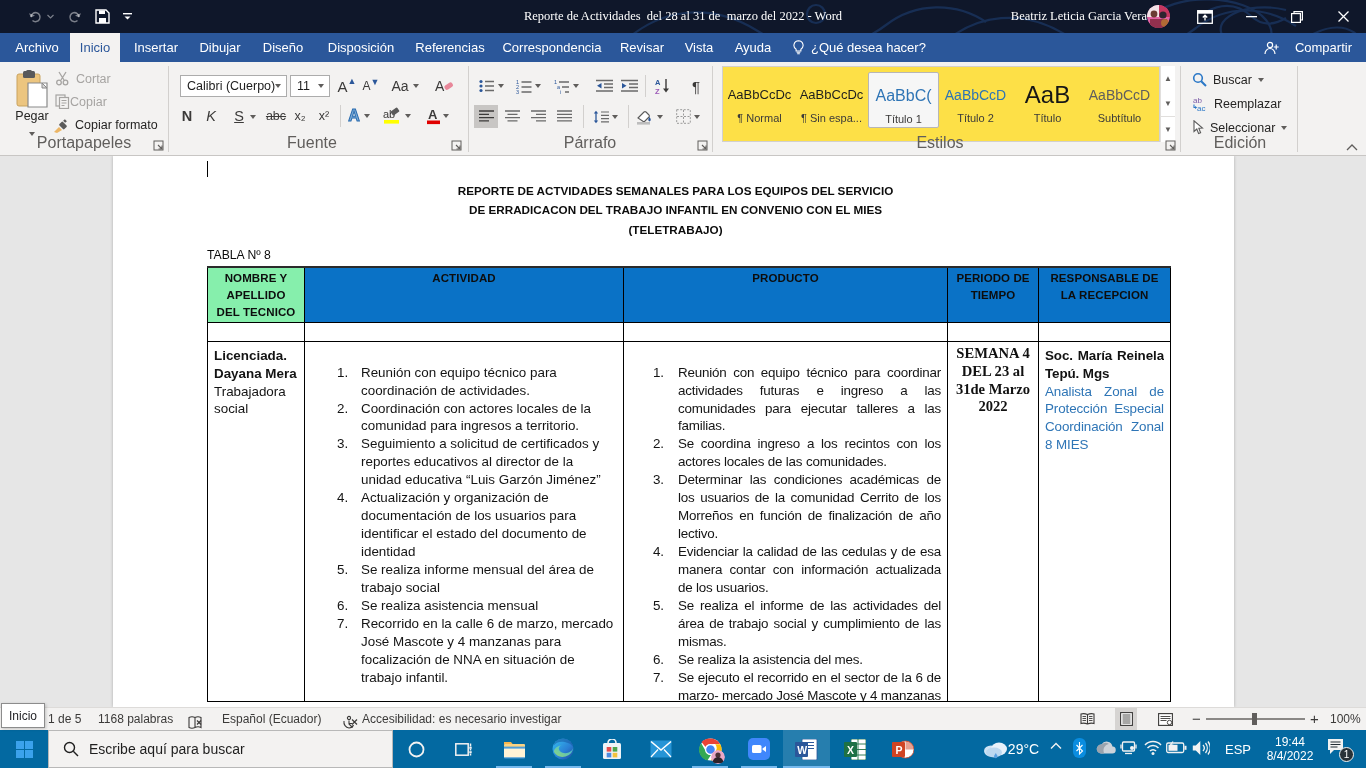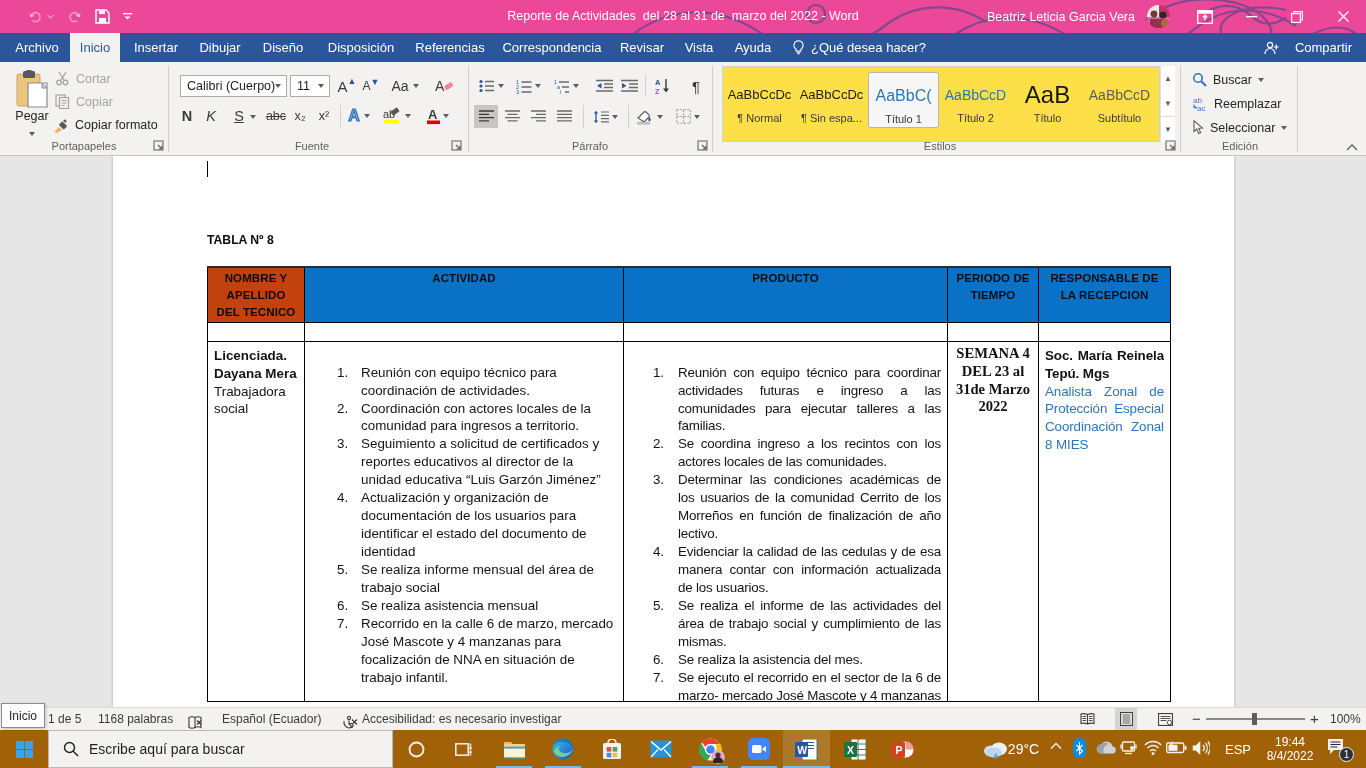--- a/index.html
+++ b/index.html
@@ -6,35 +6,35 @@
   html,body { width:1366px; height:768px; overflow:hidden; }
   body { font-family:"Liberation Sans", sans-serif; position:relative; background:#e6e6e6; }
 
   
   #titlebar { position:absolute; left:0; top:0; width:1366px; height:33px; background:#2b579a; overflow:hidden; }
   #titlebar .swirls { position:absolute; right:0; top:0; height:33px; width:760px; opacity:.5; }
   #qat { position:absolute; left:28px; top:0; height:33px; display:flex; align-items:center; gap:13px; }
   .qat-btn { color:rgba(255,255,255,.45); font-size:15px; display:flex; align-items:center; }
   .qat-btn.enabled { color:#fff; }
   #title-text { position:absolute; left:0; top:0; width:100%; height:33px; line-height:33px; text-align:center; color:#fff; font-size:12.5px; white-space:pre; }
-  #account { position:absolute; right:196px; top:0; height:33px; display:flex; align-items:center; gap:12px; color:#fff; font-size:12.5px; }
+  #account { position:absolute; right:196px; top:0; height:33px; display:flex; align-items:center; gap:0; color:#fff; font-size:12.5px; }
   #avatar { width:23px; height:23px; border-radius:50%; overflow:hidden; }
   .winbtn { position:absolute; top:0; width:46px; height:33px; display:flex; align-items:center; justify-content:center; color:#fff; }
 
   
   #tabrow { position:absolute; left:0; top:33px; width:1366px; height:29px; background:#2b579a; }
   .tab { position:absolute; top:0; height:29px; line-height:29px; color:#fff; font-size:13px; text-align:center; }
   .tab.active { background:#f3f2f1; color:#2b579a; }
   #tellme { position:absolute; top:0; height:29px; display:flex; align-items:center; gap:7px; color:#fff; font-size:13px; left:793px; }
   #share { position:absolute; top:0; right:14px; height:29px; display:flex; align-items:center; gap:16px; color:#fff; font-size:13px; }
 
   
   #ribbon { position:absolute; left:0; top:62px; width:1366px; height:94px; background:#f3f2f1; border-bottom:1px solid #c8c6c4; }
   .gsep { position:absolute; top:4px; height:86px; width:1px; background:#d2d0ce; }
-  .glabel { position:absolute; bottom:3px; font-size:11px; color:#605e5c; text-align:center; }
+  .glabel { position:absolute; bottom:3px; font-size:16px; color:#605e5c; text-align:center; }
   .launcher { position:absolute; bottom:2px; width:14px; height:14px; color:#605e5c; }
   .disabled { color:#a6a4a2; }
   .rbtn-label { font-size:12.5px; color:#252423; }
   .rbtn-label.disabled { color:#a6a4a2; }
   .dd { display:inline-block; width:0; height:0; border-left:3.5px solid transparent; border-right:3.5px solid transparent; border-top:4px solid #5f5d5b; vertical-align:middle; }
   .combo { position:absolute; background:#fff; border:1px solid #acacac; display:flex; align-items:center; font-size:13px; color:#1d1d1d; padding-left:6px; }
   .combo .dd { position:absolute; right:5px; }
   .fmt-btn { position:absolute; display:flex; align-items:center; justify-content:center; font-size:14.5px; color:#3b3a39; }
   .sel-toggle { background:#c8c6c4; }
   
@@ -44,21 +44,21 @@
   .style-item .sname { font-size:11px; color:#3b3a39; display:block; margin-top:5px; }
   .style-item.selected { border:1.5px solid #b8b6b4; background:#f6f6f6; border-radius:2px; }
   #styles-scroll { position:absolute; left:1160px; top:4px; width:15px; height:76px; border-left:1px solid #e1dfdd; background:#fff; display:flex; flex-direction:column; }
   #styles-scroll div { flex:1; display:flex; align-items:center; justify-content:center; color:#605e5c; font-size:8px; }
 
   
   #docarea { position:absolute; left:0; top:156px; width:1366px; height:551px; background:#e6e6e6; overflow:hidden; }
   #page { position:absolute; left:113px; top:0; width:1121px; height:551px; background:#fff; box-shadow:0 0 3px rgba(0,0,0,.25); }
   #caret { position:absolute; left:94px; top:5px; width:1.4px; height:16px; background:#000; }
   #doc-heading { position:absolute; left:94px; top:25px; width:937px; text-align:center; font-weight:bold; font-size:11.7px; line-height:19.4px; color:#0c0c0c; }
-  #table-label { position:absolute; left:94px; top:77px; font-weight:bold; font-size:12.2px; color:#0c0c0c; }
+  #table-label { position:absolute; left:94px; top:92px; font-weight:normal; font-size:12.2px; color:#0c0c0c; }
   #doctable { position:absolute; left:94px; top:110px; width:963px; border-collapse:collapse; table-layout:fixed; font-size:13.4px; color:#141414; }
   #doctable td { border:1px solid #000; vertical-align:top; padding:0; }
   #doctable tr.hdr td { background:#0a72c6; border-top:2px solid #2b2b2b; text-align:center; font-weight:bold; font-size:11.5px; line-height:17.2px; color:#0d0d0d; padding-top:2px; height:49px; letter-spacing:.1px; }
   #doctable tr.blank td { height:19px; }
   td.c-name { padding:5px 5px 0 6px !important; line-height:17.95px; }
   td.c-name .nb { font-weight:bold; }
   .doclist { margin:22px 0 0 0; list-style:none; }
   .rowclip { height:359px; overflow:hidden; }
   .doclist li { position:relative; line-height:17.95px; text-align:justify; }
   #act-list li { margin-left:56px; margin-right:9px; text-align:left; }
@@ -84,21 +84,21 @@
   #tb-search { position:absolute; left:48px; top:0; width:345px; height:38px; background:#f3f2f1; border:1px solid #b8b8b8; display:flex; align-items:center; color:#1f1f1f; }
   #tb-search span.ph { font-size:14px; color:#1f1f1f; margin-left:10px; }
   #clock { text-align:center; font-size:12px; line-height:14px; margin:0 7px; }
   .trayico { margin:0 7px; display:flex; align-items:center; }
 
   svg { display:block; }
 </style>
 </head>
 <body>
 
-<div id="titlebar" style="background: #ec4899;">
+<div id="titlebar" style="background: #0f172a; font-family: Liberation Serif, serif;">
   <svg class="swirls" viewBox="0 0 760 33" preserveAspectRatio="none">
     <g fill="none" stroke="#20457e" stroke-width="2.2">
       <path d="M20,40 C60,5 110,5 150,30 C190,55 240,55 280,25 C310,2 350,2 380,22"></path>
       <path d="M60,55 C100,20 140,62 190,40 C230,22 260,70 320,48"></path>
       <path d="M330,50 C370,10 420,10 460,35 C500,60 550,58 590,28 C620,4 660,6 690,26"></path>
       <path d="M420,58 C460,26 500,66 560,44 C600,28 640,70 700,46"></path>
       <path d="M540,20 C570,-10 640,-5 660,20 C680,45 640,60 620,40 C600,20 640,0 680,10"></path>
       <path d="M680,55 C720,15 750,25 758,45"></path>
       <circle cx="210" cy="14" r="9"></circle>
       <circle cx="480" cy="50" r="7"></circle>
@@ -226,21 +226,21 @@
       <span class="dd" style="margin-top:2px"></span>
     </div>
     <div style="position:absolute;left:55px;top:9px;display:flex;align-items:center;gap:6px">
       <svg class="disabled" width="15" height="15" viewBox="0 0 15 15">
           <path d="M4,1 L9,9 M11,1 L6,9" stroke="currentColor" stroke-width="1.3" fill="none"></path>
           <circle cx="4" cy="11.5" r="2.3" fill="none" stroke="currentColor" stroke-width="1.3"></circle>
           <circle cx="10.5" cy="11.5" r="2.3" fill="none" stroke="currentColor" stroke-width="1.3"></circle>
         </svg>
       <span class="rbtn-label disabled">Cortar</span>
     </div>
-    <div style="position:absolute;left:55px;top:32px;display:flex;align-items:center;gap:6px">
+    <div style="position:absolute;left:55px;top:32px;display:flex;align-items:center;">
       <svg class="disabled" width="15" height="15" viewBox="0 0 15 15">
           <rect x="1" y="1" width="9" height="11" fill="none" stroke="currentColor" stroke-width="1.2"></rect>
           <rect x="4.5" y="3.5" width="9" height="11" fill="#f3f2f1" stroke="currentColor" stroke-width="1.2"></rect>
           <path d="M6.5,6.5 h5 M6.5,9 h5 M6.5,11.5 h3" stroke="currentColor" stroke-width="1"></path>
         </svg>
       <span class="rbtn-label disabled">Copiar</span>
     </div>
     <div style="position:absolute;left:53px;top:55px;display:flex;align-items:center;gap:6px">
       <svg width="16" height="16" viewBox="0 0 16 16">
           <path d="M1,15 L6,10 L9,13 L4,16 Z" fill="#ecb666"></path>
@@ -504,32 +504,37 @@
   </div>
 
   <svg style="position:absolute;right:8px;bottom:4px" width="12" height="7" viewBox="0 0 12 7">
       <path d="M1,6 L6,1 L11,6" fill="none" stroke="#605e5c" stroke-width="1.3"></path>
     </svg>
 </div>
 
 <div id="docarea">
   <div id="page">
     <div id="caret"></div>
+    <div id="doc-heading">
+        <div>REPORTE DE ACTVIDADES SEMANALES PARA LOS EQUIPOS DEL SERVICIO</div>
+        <div>DE ERRADICACON DEL TRABAJO INFANTIL EN CONVENIO CON EL MIES</div>
+        <div>(TELETRABAJO)</div>
+      </div>
     <div id="table-label">TABLA Nº 8</div>
     <table id="doctable">
       <colgroup>
           <col style="width:97px">
           <col style="width:319px">
           <col style="width:324px">
           <col style="width:91px">
           <col style="width:132px">
         </colgroup>
       <tbody>
           <tr class="hdr">
-        <td style="background: #c2410c;">
+        <td style="background: #86efac;">
               <div style="width:80px;margin:0 auto">NOMBRE Y APELLIDO DEL TECNICO</div>
             </td>
         <td style="background: rgb(10, 114, 198);">
               <div>ACTIVIDAD</div>
             </td>
         <td style="background: rgb(10, 114, 198);">
               <div>PRODUCTO</div>
             </td>
         <td style="background: rgb(10, 114, 198);">
               <div style="padding:0 4px">PERIODO DE TIEMPO</div>
@@ -649,21 +654,21 @@
   <div class="sitem" style="left:1206px;top:10px;width:99px;height:2px;background:#8a8886"></div>
   <div class="sitem" style="left:1252px;top:5px;width:5px;height:12px;background:#605e5c"></div>
   <span class="sitem" style="left:1310px;top:0;font-size:15px">+</span>
   <span class="sitem" style="left:1330px">100%</span>
 </div>
 
 <div id="tooltip-inicio">
     <span>Inicio</span>
   </div>
 
-<div id="taskbar" style="background: #a16207;">
+<div id="taskbar" style="background: #0369a1;">
   <div class="tb-slot" style="left:0;width:48px">
     <svg width="17" height="17" viewBox="0 0 17 17">
         <rect x="0" y="0" width="8" height="8" fill="#3ba2ec"></rect>
         <rect x="9" y="0" width="8" height="8" fill="#3ba2ec"></rect>
         <rect x="0" y="9" width="8" height="8" fill="#3ba2ec"></rect>
         <rect x="9" y="9" width="8" height="8" fill="#3ba2ec"></rect>
       </svg>
   </div>
   <div id="tb-search">
     <svg style="margin-left:14px" width="16" height="16" viewBox="0 0 16 16">

